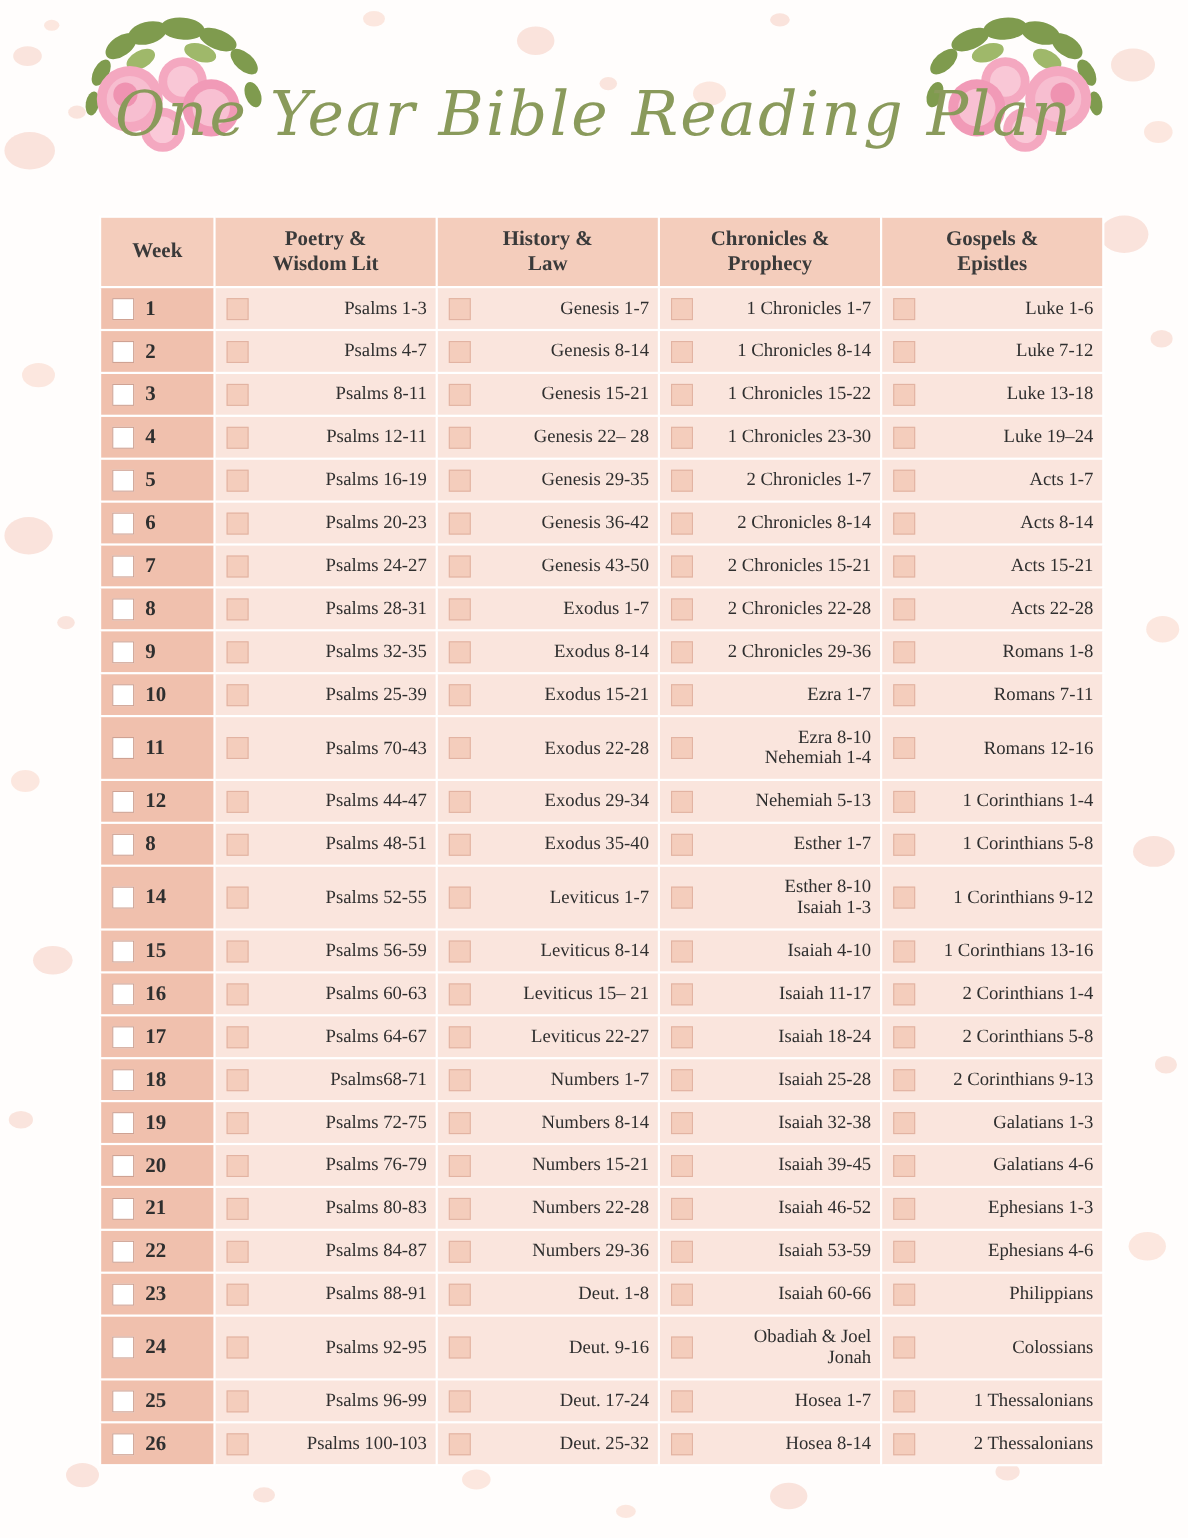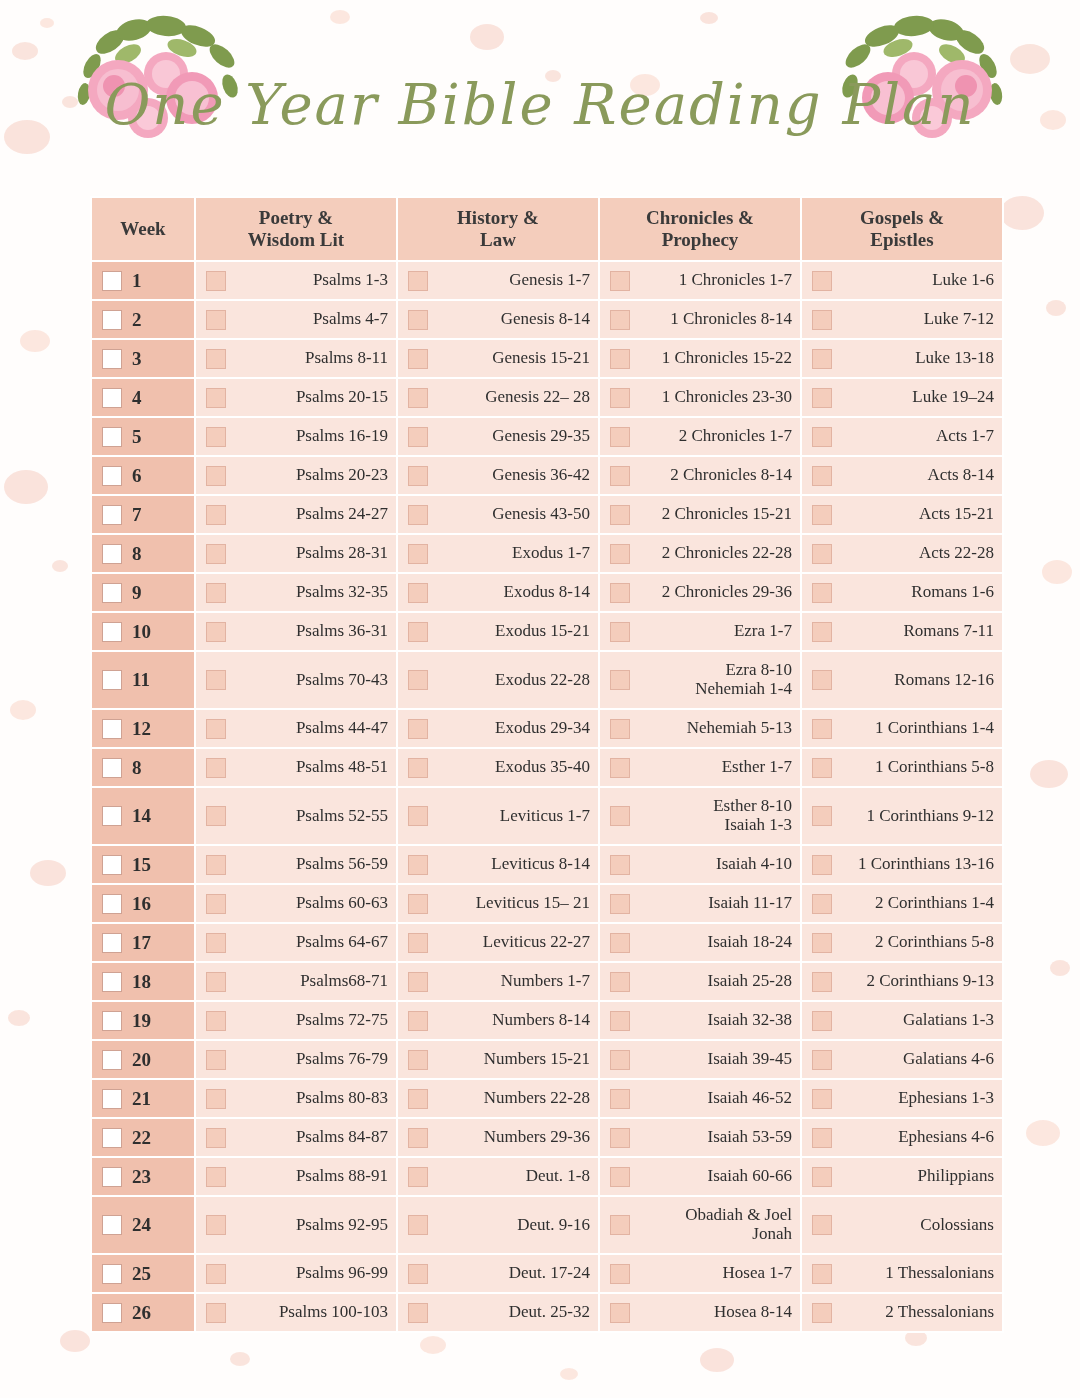--- a/index.html
+++ b/index.html
@@ -350,21 +350,21 @@
         <tr>
           <td class="week-cell">
             <div class="week-inner">
               <span class="box"></span>
               <span class="week-num">4</span>
             </div>
           </td>
           <td class="read-cell">
             <div class="read-inner">
               <span class="box tint"></span>
-              <span class="read-text">Psalms 20-15</span>
+              <span class="read-text">Psalms 12-11</span>
             </div>
           </td>
           <td class="read-cell">
             <div class="read-inner">
               <span class="box tint"></span>
               <span class="read-text">Genesis 22– 28</span>
             </div>
           </td>
           <td class="read-cell">
             <div class="read-inner">
@@ -528,35 +528,35 @@
           </td>
           <td class="read-cell">
             <div class="read-inner">
               <span class="box tint"></span>
               <span class="read-text">2 Chronicles 29-36</span>
             </div>
           </td>
           <td class="read-cell">
             <div class="read-inner">
               <span class="box tint"></span>
-              <span class="read-text">Romans  1-6</span>
+              <span class="read-text">Romans  1-8</span>
             </div>
           </td>
         </tr>
         <tr>
           <td class="week-cell">
             <div class="week-inner">
               <span class="box"></span>
               <span class="week-num">10</span>
             </div>
           </td>
           <td class="read-cell">
             <div class="read-inner">
               <span class="box tint"></span>
-              <span class="read-text">Psalms 36-31</span>
+              <span class="read-text">Psalms 25-39</span>
             </div>
           </td>
           <td class="read-cell">
             <div class="read-inner">
               <span class="box tint"></span>
               <span class="read-text">Exodus 15-21</span>
             </div>
           </td>
           <td class="read-cell">
             <div class="read-inner">

